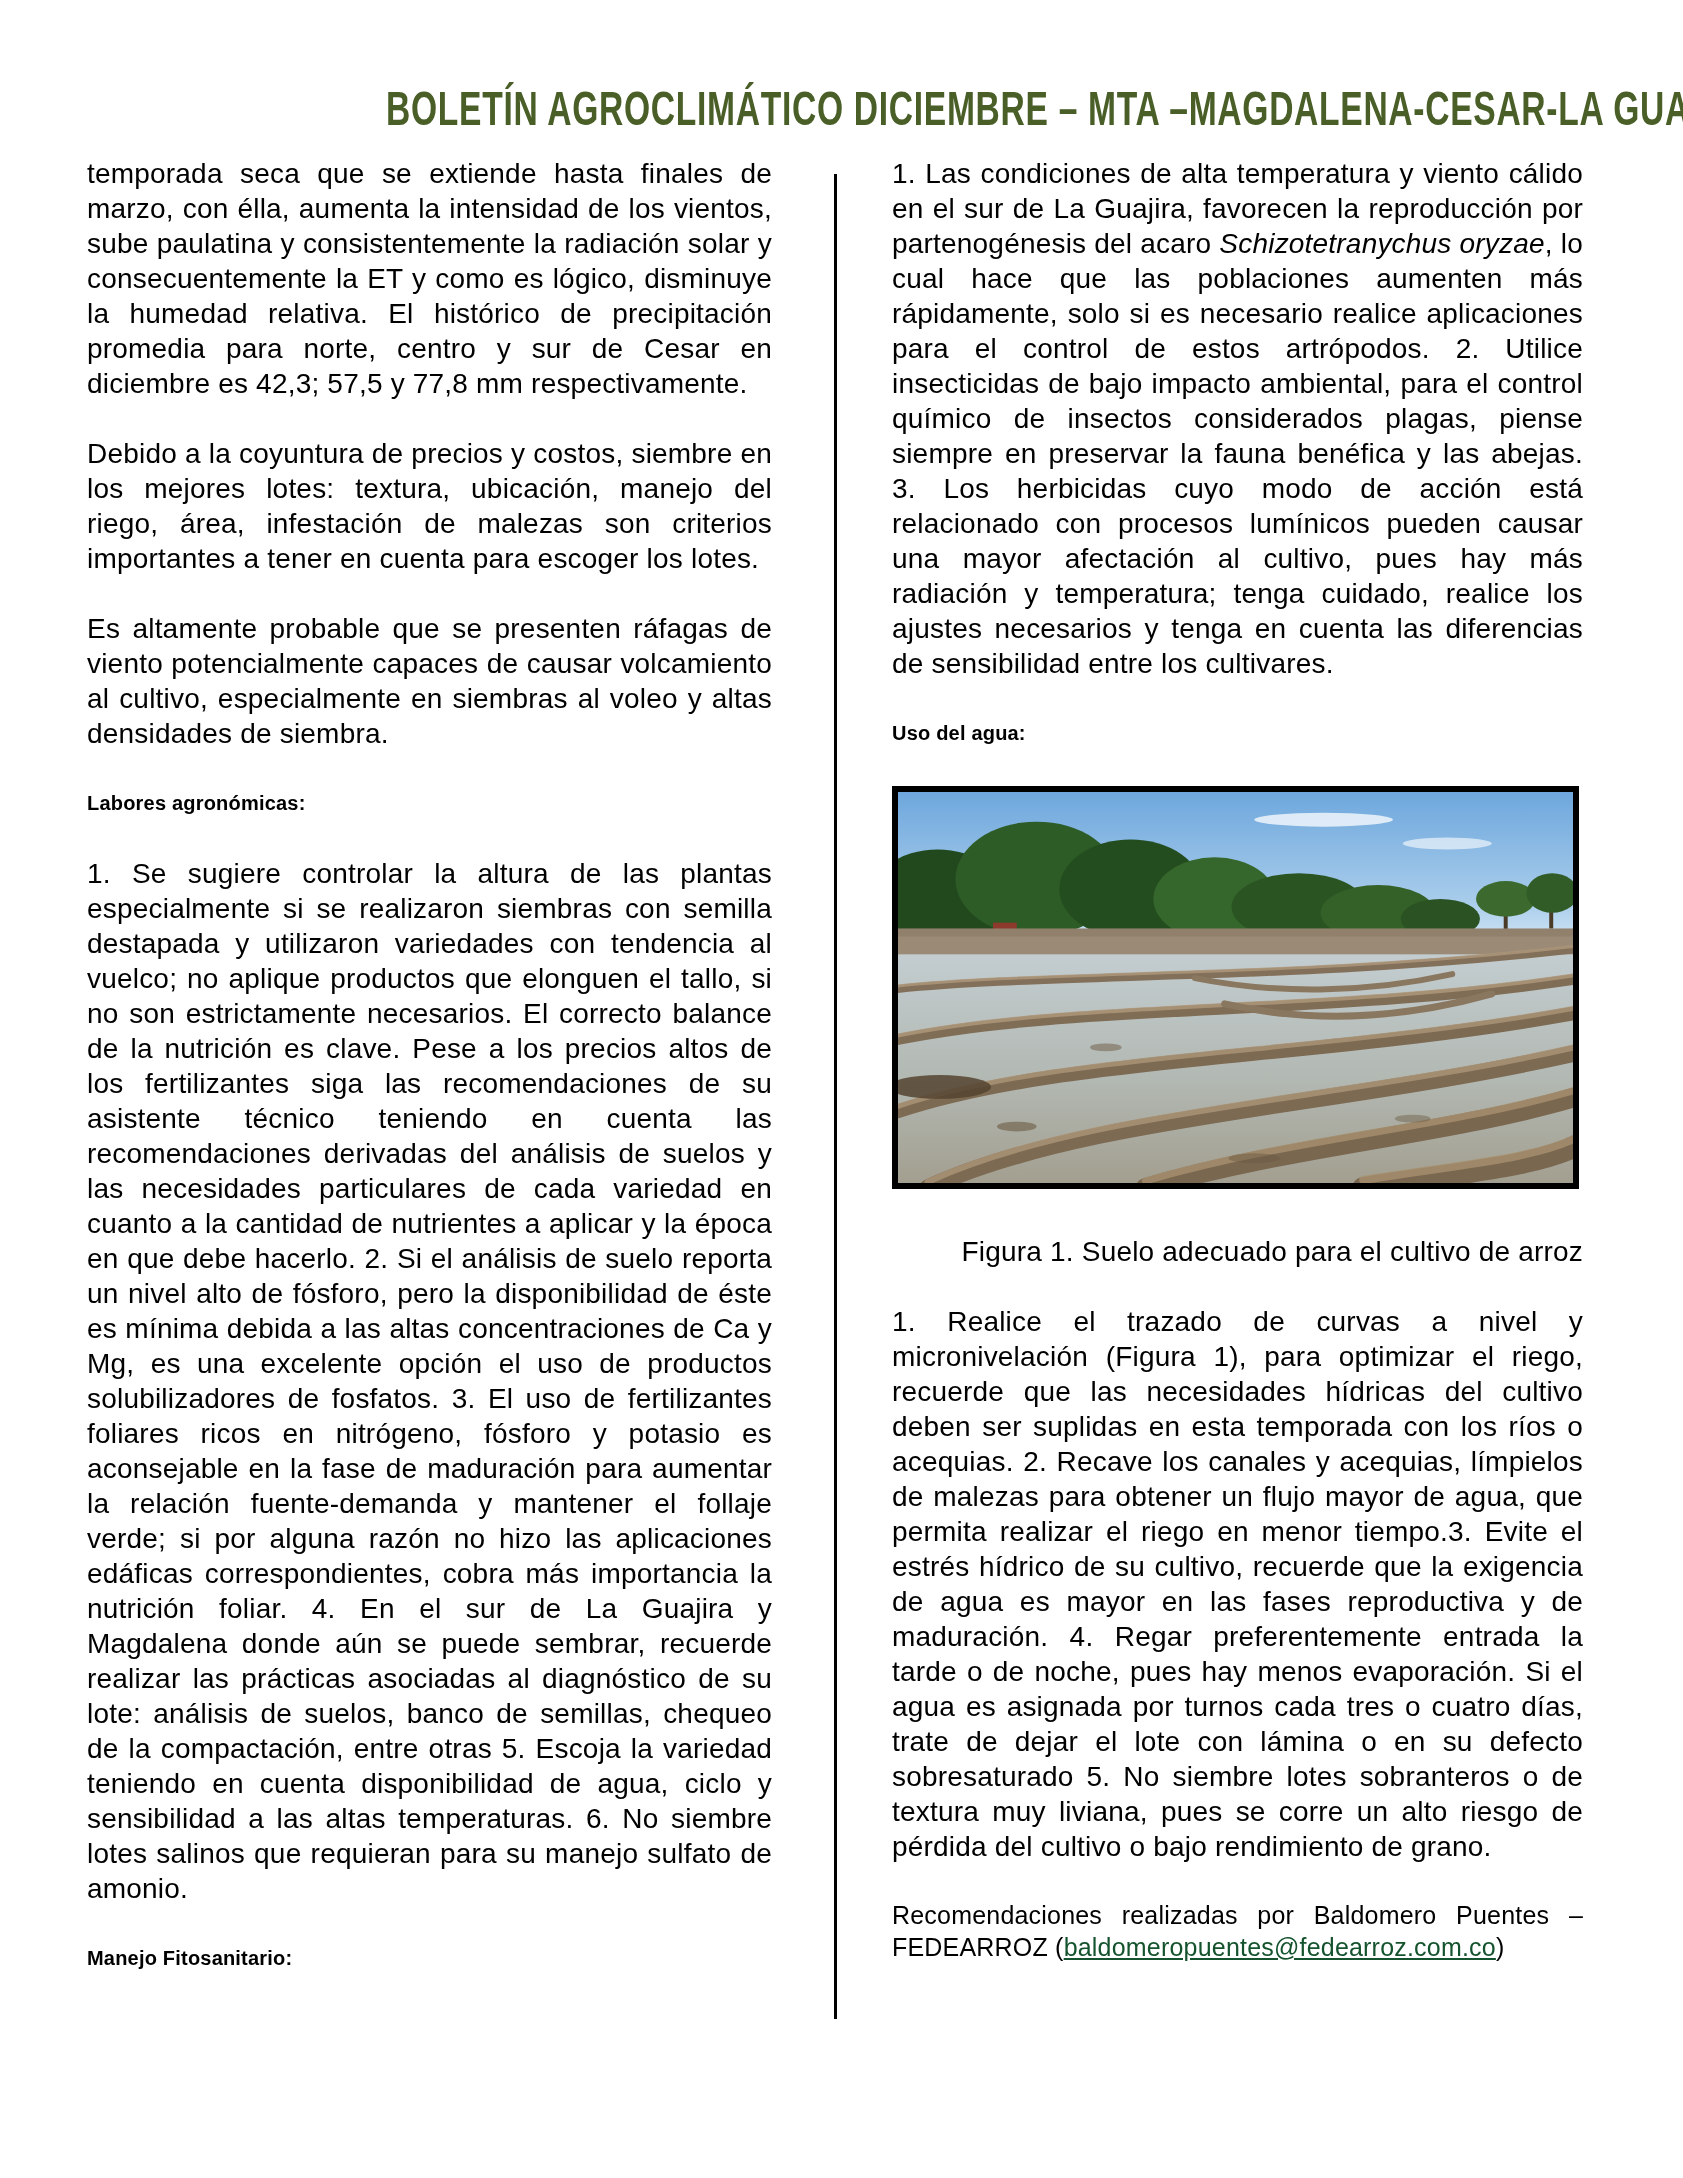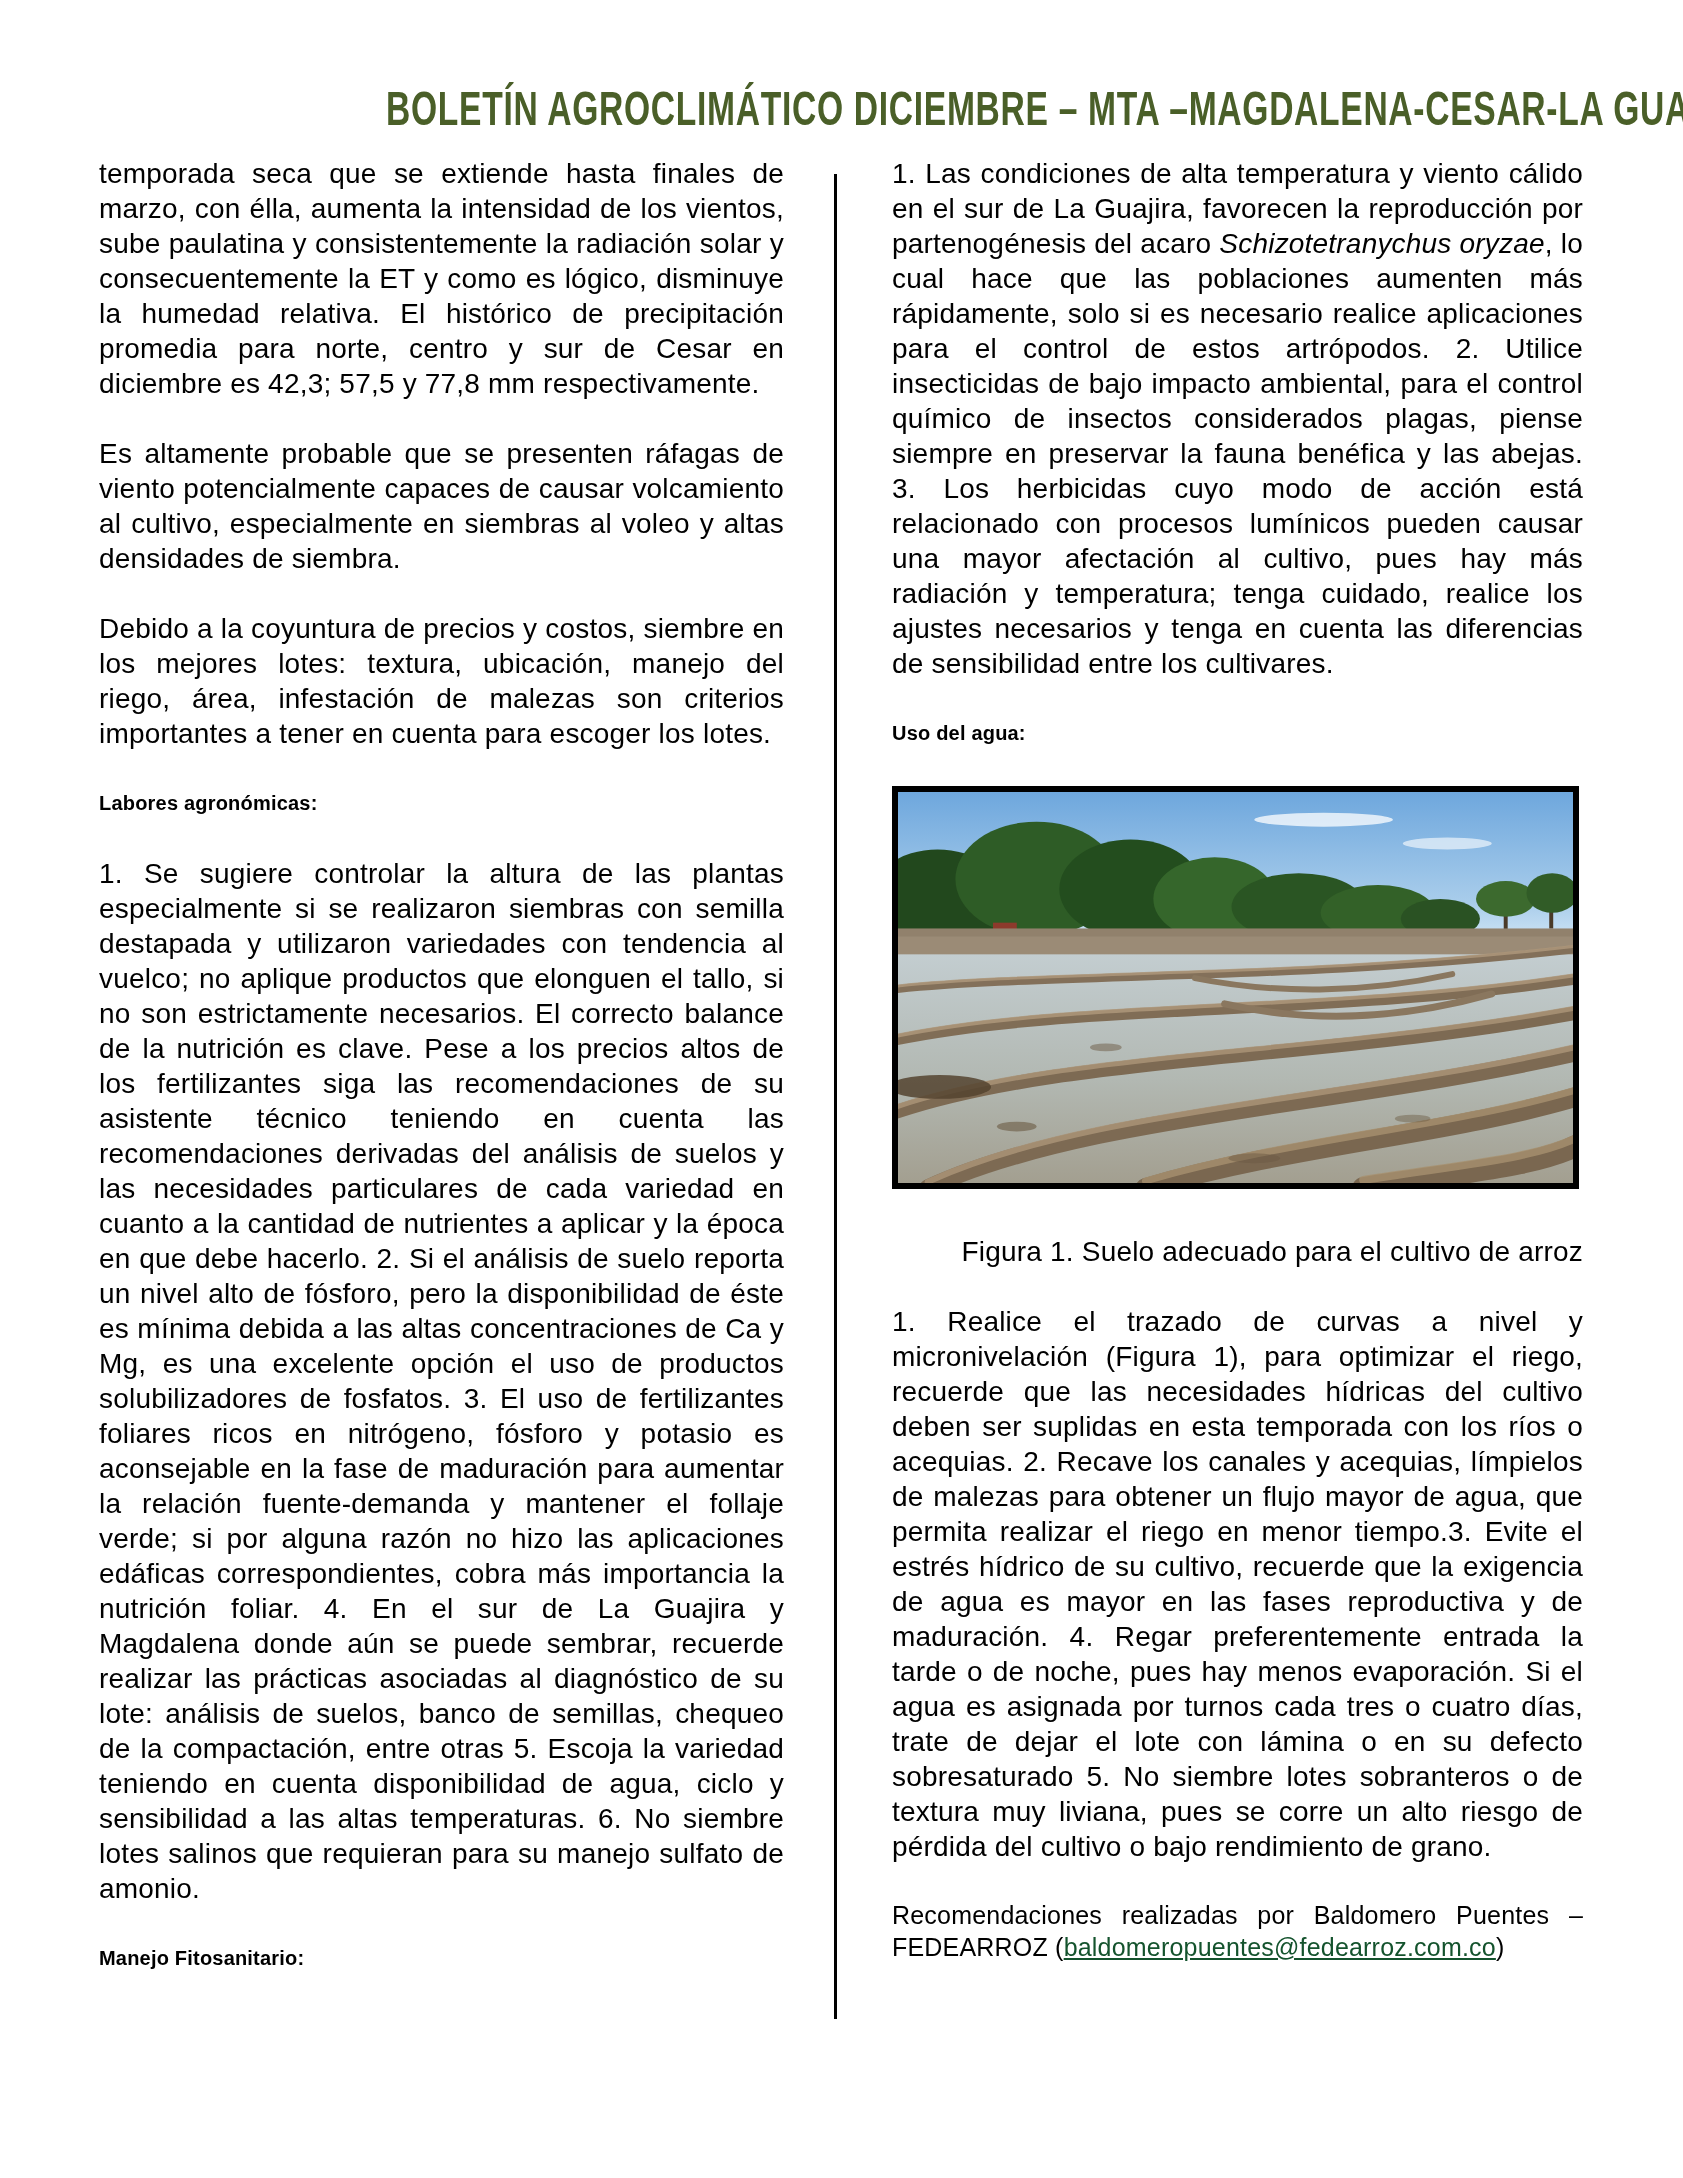--- a/index.html
+++ b/index.html
@@ -31,21 +31,21 @@
     position:absolute;left:834px;top:174px;
     width:3px;height:1845px;background:#000;
   }
   
   .col{
     position:absolute;top:156px;
     font-size:28px;line-height:35px;
     text-align:justify;
     letter-spacing:0.2px;
   }
-  .col-left{left:99px;width:685px;}
+  .col-left{left:87px;width:685px;}
   .col-right{left:892px;width:691px;}
   .col p{margin:0 0 35px 0;}
   .col h3{
     font-size:20px;line-height:35px;
     margin:0 0 35px 0;font-weight:700;text-align:left;
   }
   .species{font-style:italic;}
   
   figure{
     margin:0 0 45px 0;
@@ -72,22 +72,22 @@
 <div class="page">
 
   <div class="title">
     <span class="title-inner">BOLETÍN AGROCLIMÁTICO DICIEMBRE – MTA –MAGDALENA-CESAR-LA GUAJIRA-ATLÁNTICO, COLOMBIA</span>
   </div>
 
   <div class="divider"></div>
 
   <div class="col col-left">
     <p>temporada seca que se extiende hasta finales de marzo, con élla, aumenta la intensidad de los vientos, sube paulatina y consistentemente la radiación solar y consecuentemente la ET y como es lógico, disminuye la humedad relativa. El histórico de precipitación promedia para norte, centro y sur de Cesar en diciembre es 42,3; 57,5 y 77,8 mm respectivamente.</p>
+    <p>Debido a la coyuntura de precios y costos, siembre en los mejores lotes: textura, ubicación, manejo del riego, área, infestación de malezas son criterios importantes a tener en cuenta para escoger los lotes.</p>
     <p>Es altamente probable que se presenten ráfagas de viento potencialmente capaces de causar volcamiento al cultivo, especialmente en siembras al voleo y altas densidades de siembra.</p>
-    <p>Debido a la coyuntura de precios y costos, siembre en los mejores lotes: textura, ubicación, manejo del riego, área, infestación de malezas son criterios importantes a tener en cuenta para escoger los lotes.</p>
     <h3>Labores agronómicas:</h3>
     <p>1. Se sugiere controlar la altura de las plantas especialmente si se realizaron siembras con semilla destapada y utilizaron variedades con tendencia al vuelco; no aplique productos que elonguen el tallo, si no son estrictamente necesarios. El correcto balance de la nutrición es clave.  Pese a los precios altos de los fertilizantes siga las recomendaciones de su asistente técnico teniendo en cuenta las recomendaciones derivadas del análisis de suelos y las necesidades particulares de cada variedad en cuanto a la cantidad de nutrientes a aplicar y la época en que debe hacerlo.   2. Si el análisis de suelo reporta un nivel alto de fósforo, pero la disponibilidad de éste es mínima debida a las altas concentraciones de Ca y Mg, es una excelente opción el uso de productos solubilizadores de fosfatos. 3. El uso de fertilizantes foliares ricos en nitrógeno, fósforo y potasio es aconsejable en la fase de maduración para aumentar la relación fuente-demanda y mantener el follaje verde; si por alguna razón no hizo las aplicaciones edáficas correspondientes, cobra más importancia la nutrición foliar.   4. En el sur de La Guajira y Magdalena donde aún se puede sembrar, recuerde realizar las prácticas asociadas al diagnóstico de su lote: análisis de suelos, banco de semillas, chequeo de la compactación, entre otras 5.   Escoja la variedad teniendo en cuenta disponibilidad de agua, ciclo y sensibilidad a las altas temperaturas. 6. No siembre lotes salinos que requieran para su manejo sulfato de amonio.</p>
     <h3>Manejo Fitosanitario:</h3>
   </div>
 
   <div class="col col-right">
     <p><span>1. Las condiciones de alta temperatura y viento cálido en el sur de La Guajira, favorecen la reproducción por partenogénesis del acaro </span><span class="species">Schizotetranychus oryzae</span><span>, lo cual hace que las poblaciones aumenten más rápidamente, solo si es necesario realice aplicaciones para el control de estos artrópodos. 2. Utilice insecticidas de bajo impacto ambiental, para el control químico de insectos considerados plagas, piense siempre en preservar la fauna benéfica y las abejas. 3. Los herbicidas cuyo modo de acción está relacionado con procesos lumínicos pueden causar una mayor afectación al cultivo, pues hay más radiación y temperatura; tenga cuidado, realice los ajustes necesarios y tenga en cuenta las diferencias de sensibilidad entre los cultivares.</span></p>
 
     <h3>Uso del agua:</h3>
 

